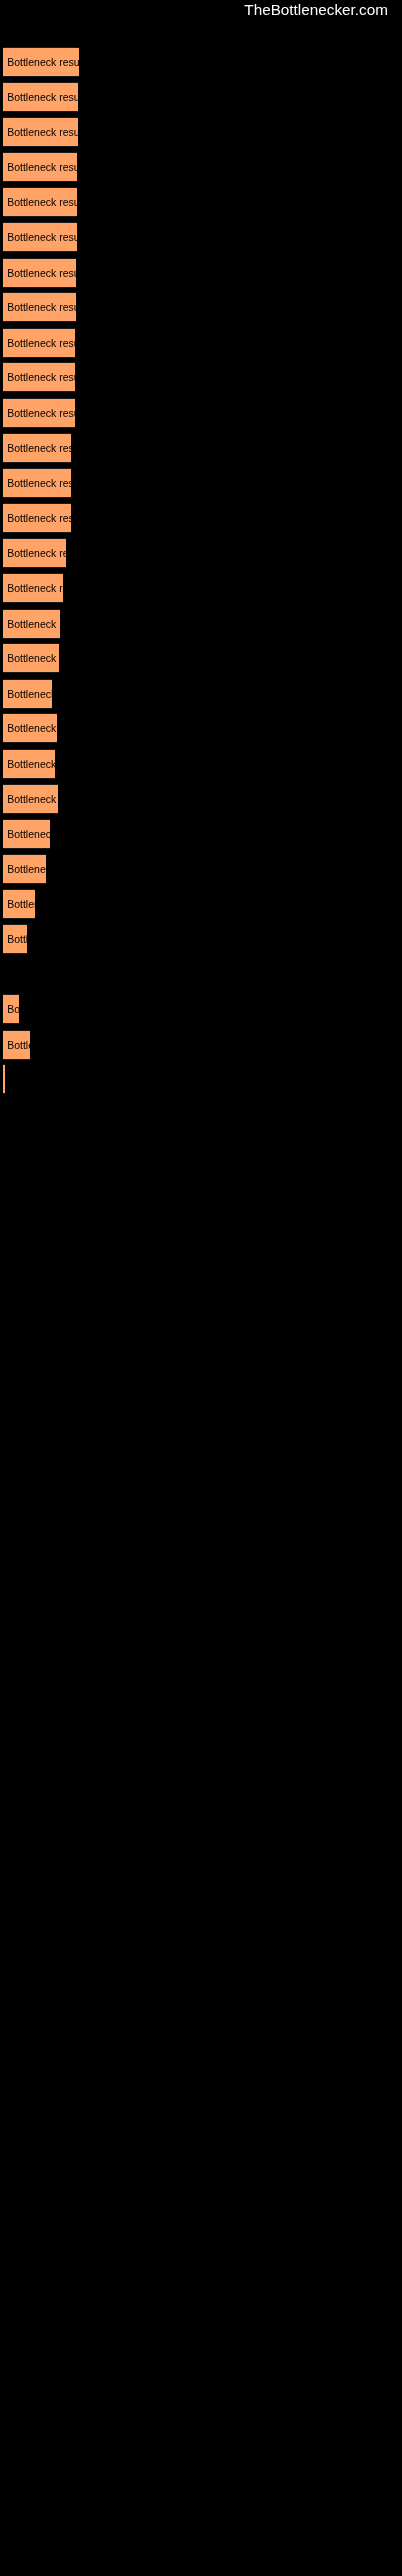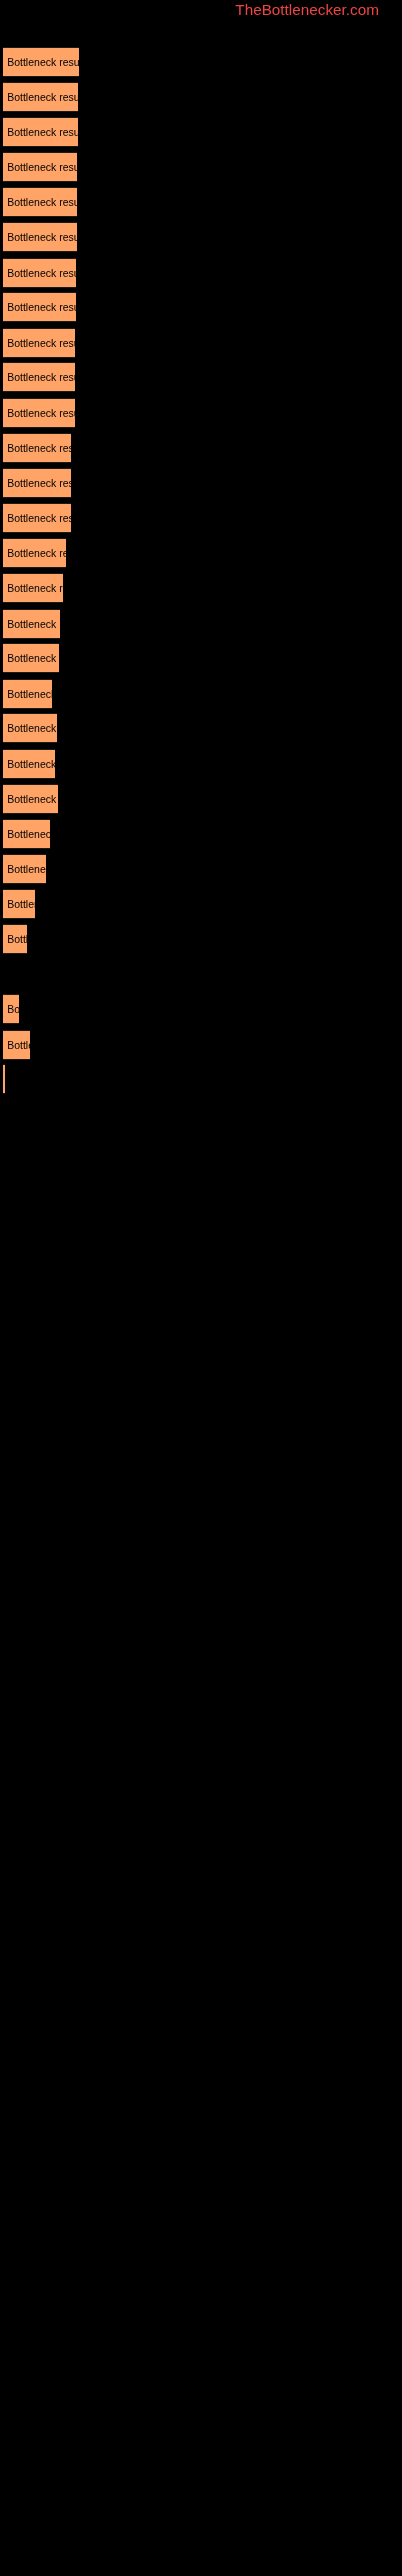--- a/index.html
+++ b/index.html
@@ -16,26 +16,26 @@
     -webkit-font-smoothing: antialiased;
   }
   #chart-root {
     position: relative;
     width: 403px;
     height: 2576px;
     background: #000000;
   }
   .watermark {
     position: absolute;
-    right: 24px;
+    right: 15px;
     top: 0.8px;
     font-family: "Liberation Sans", sans-serif;
     font-size: 15.3px;
     line-height: 17.7px;
-    color: #ef4444;
+    color: #ffffff;
     letter-spacing: 0px;
     white-space: nowrap;
     user-select: none;
   }
   .plot {
     position: absolute;
     left: 0;
     top: 0;
     width: 403px;
     height: 2576px;

